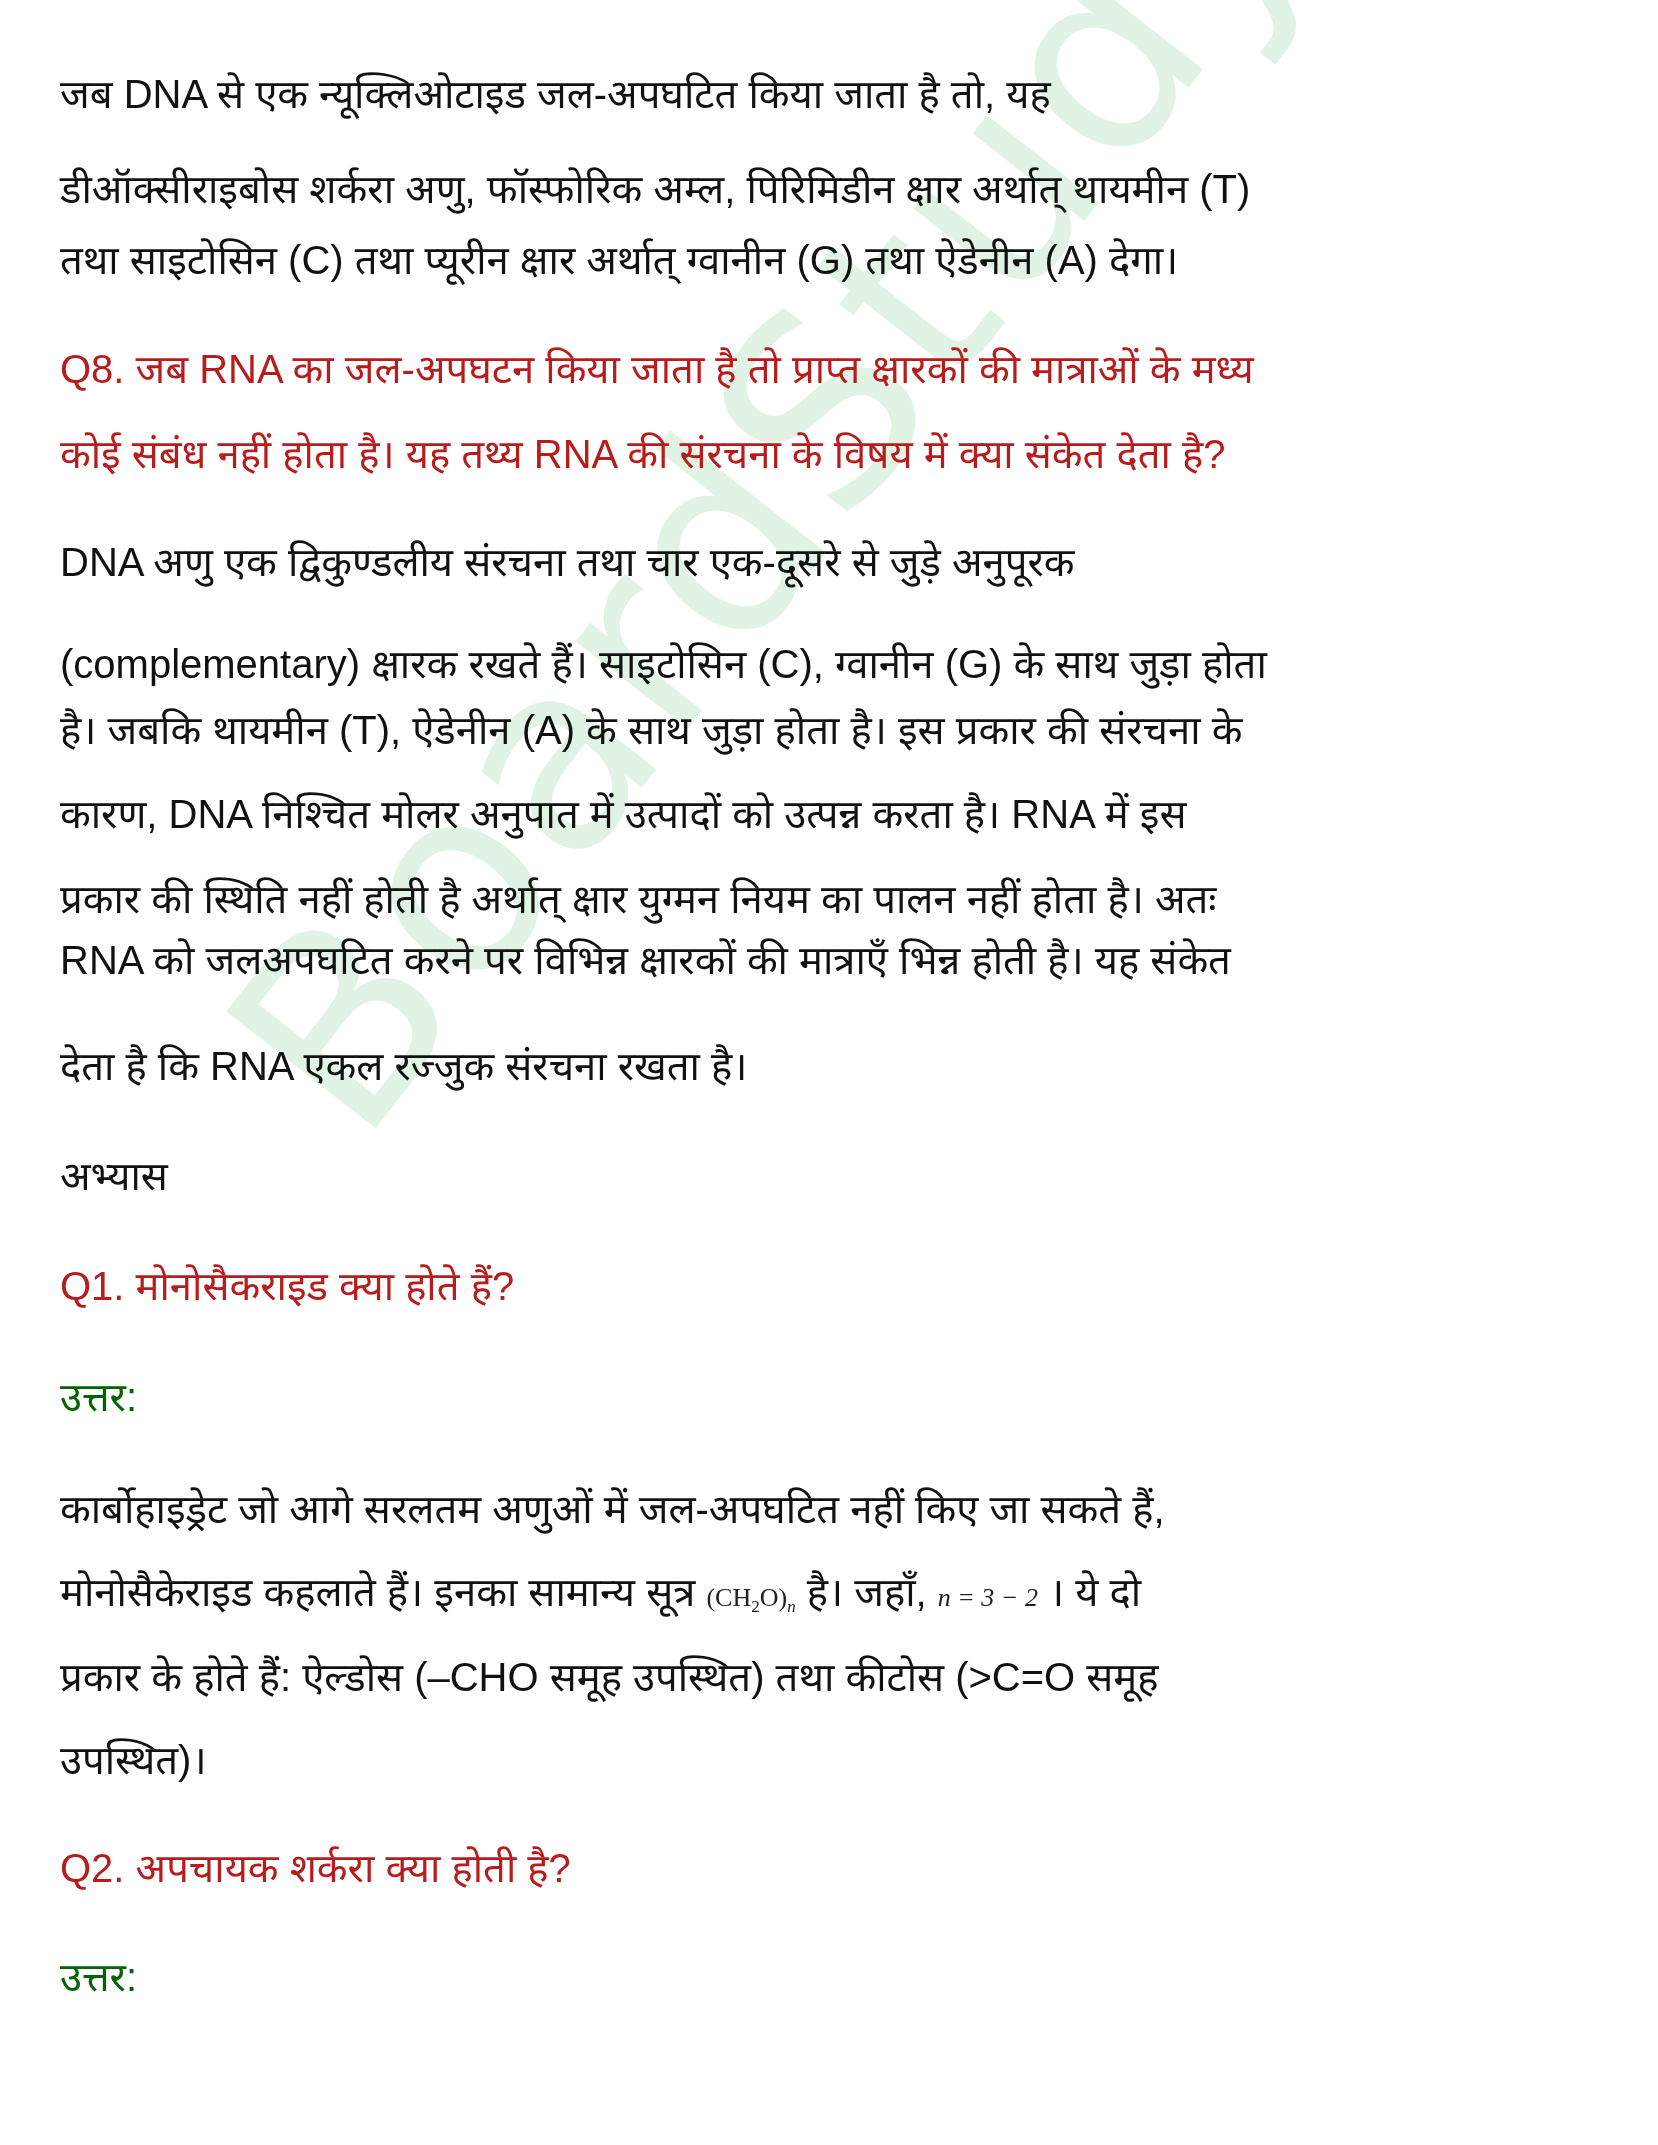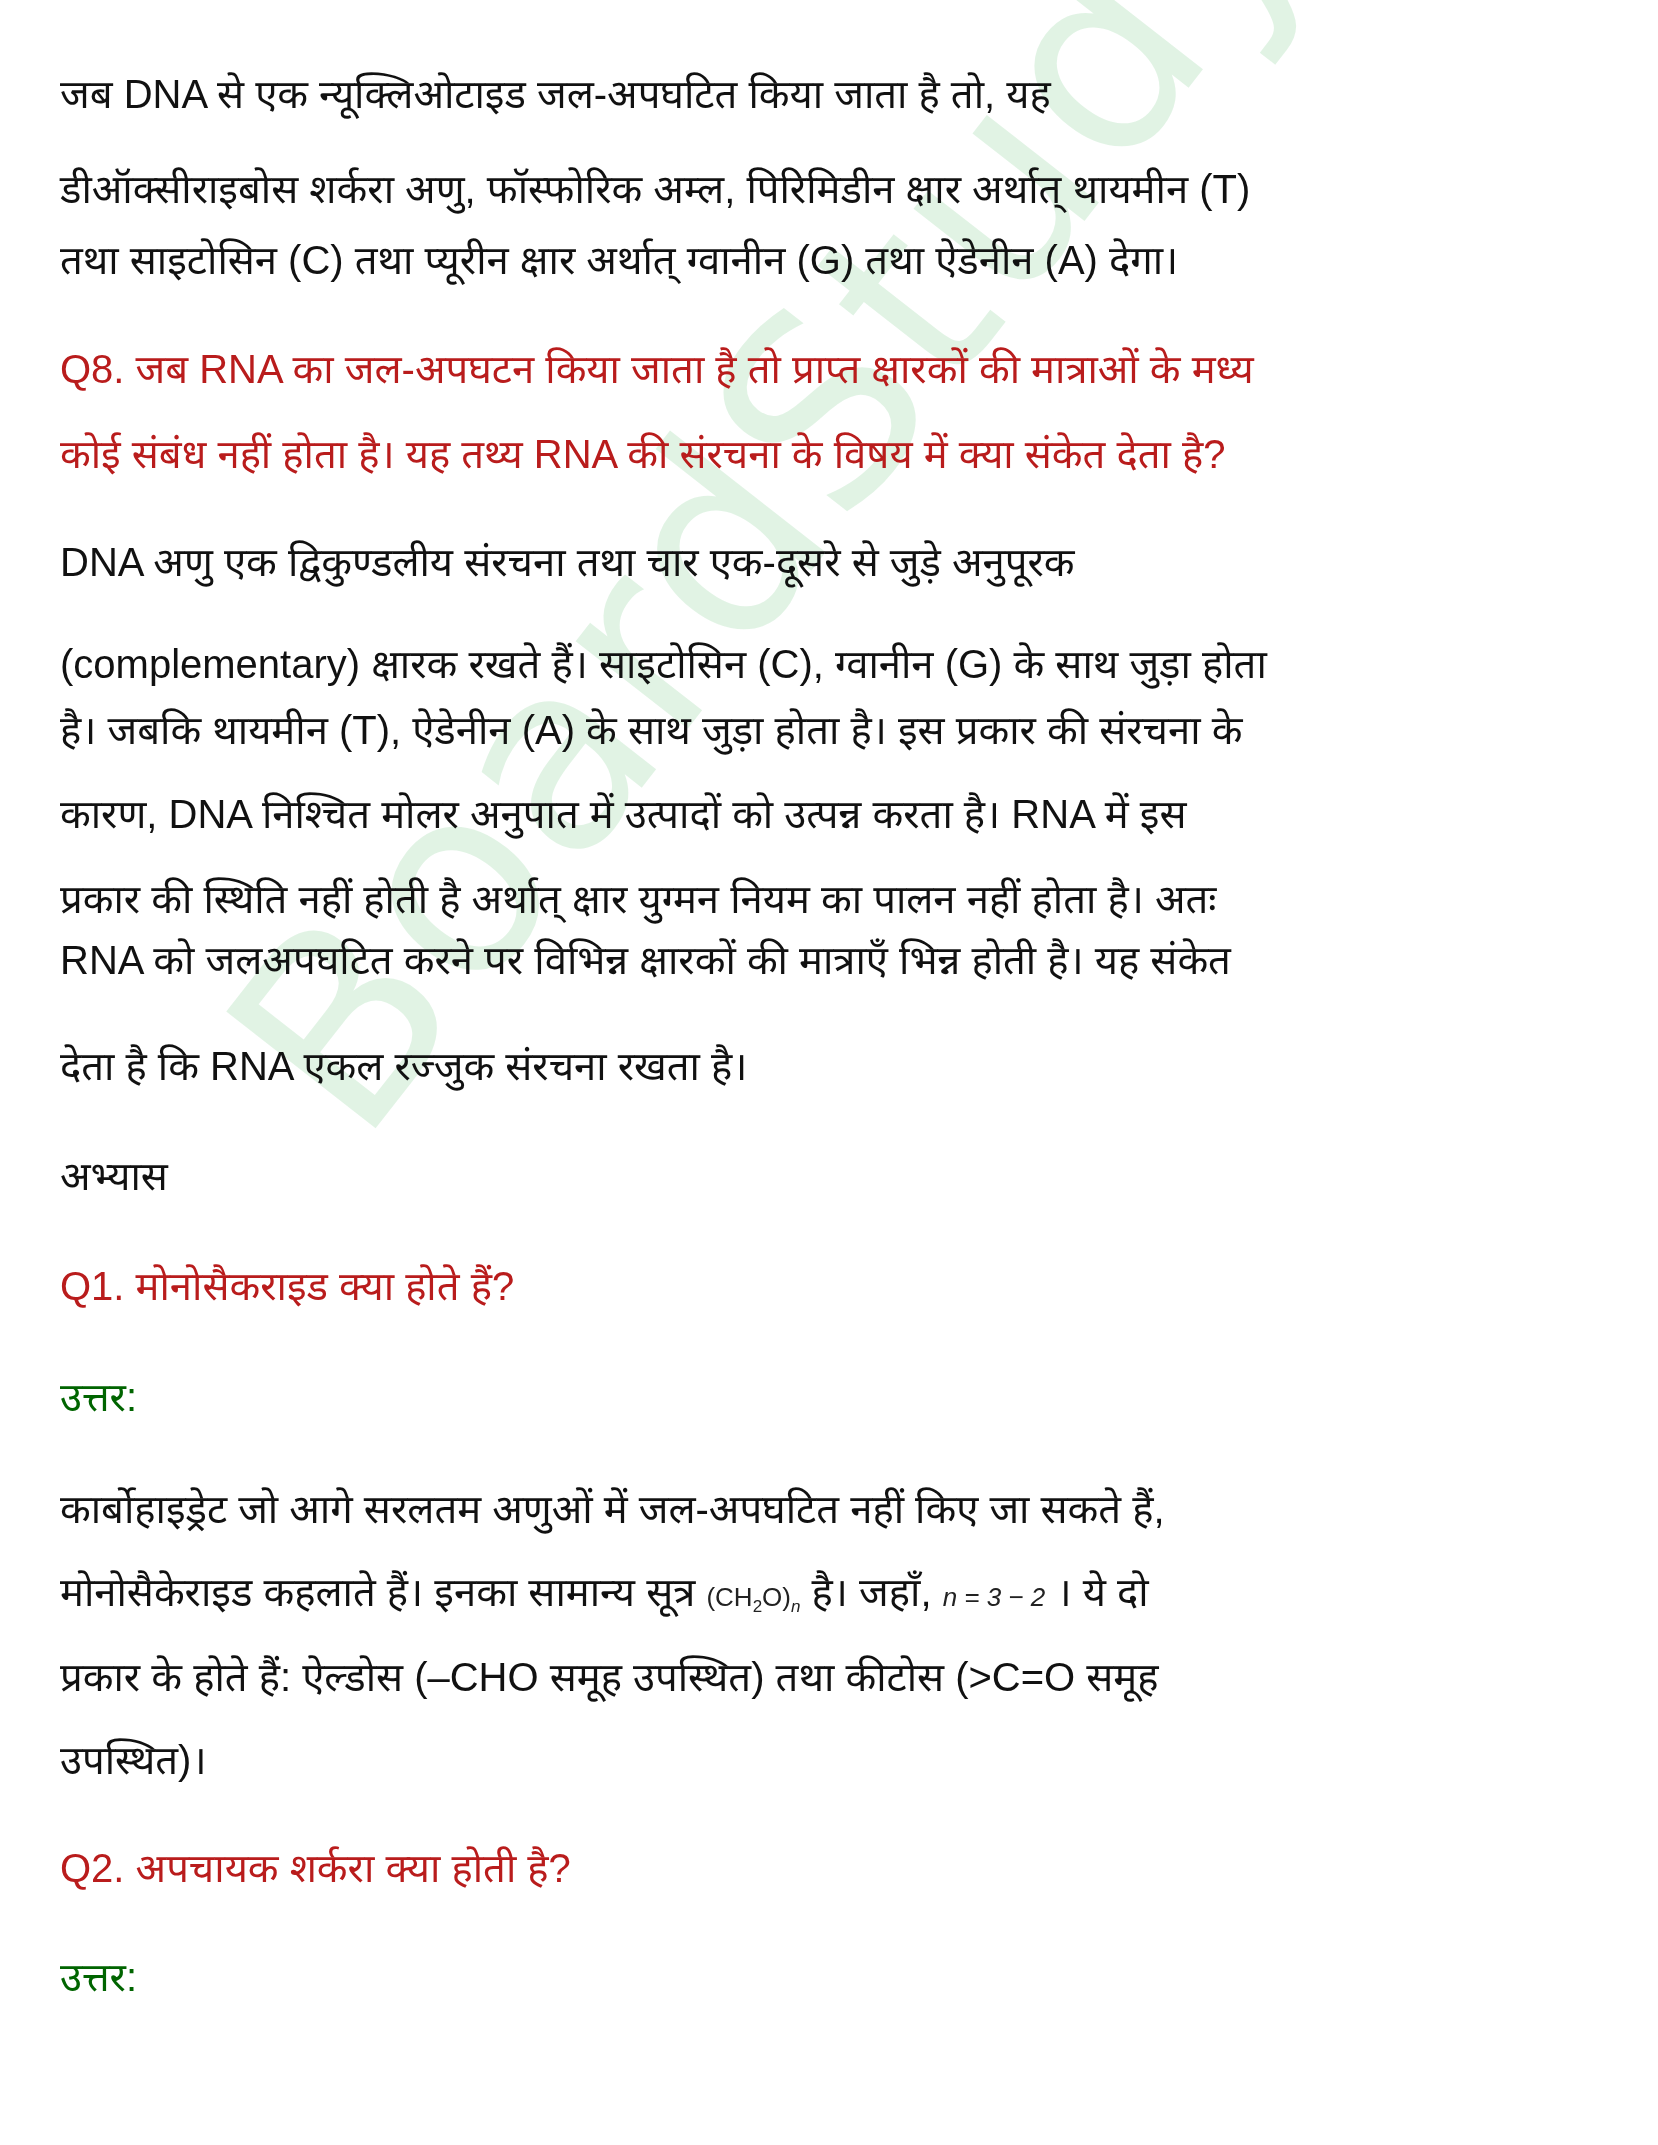--- a/index.html
+++ b/index.html
@@ -8,21 +8,21 @@
   .watermark {
     position: absolute; left: 170px; top: 1000px;
     font-family: "DejaVu Sans", sans-serif; font-size: 260px; font-weight: 400;
     color: #1fa83a; opacity: 0.13; transform: rotate(-52deg); transform-origin: 0 0;
     white-space: nowrap; letter-spacing: 4px; pointer-events: none; z-index: 0;
   }
   .page { position: absolute; left: 60px; top: 0; width: 1560px; z-index: 1; }
   .line { position: absolute; left: 0; white-space: nowrap; font-size: 40px; line-height: 48px; color: #111111; }
   .q { color: #b91c1c; }
   .ans { color: #006400; }
-  .math { font-family: Liberation Sans, sans-serif; font-size: 26px; color: #222; }
+  .math { font-family: Liberation Serif, serif; font-size: 26px; color: #222; }
   .math sub { font-size: 17px; }
   .math i { font-style: italic; }
 </style>
 </head>
 <body>
 
 <div class="watermark">BoardStudy</div>
 
 <div class="page">
 

